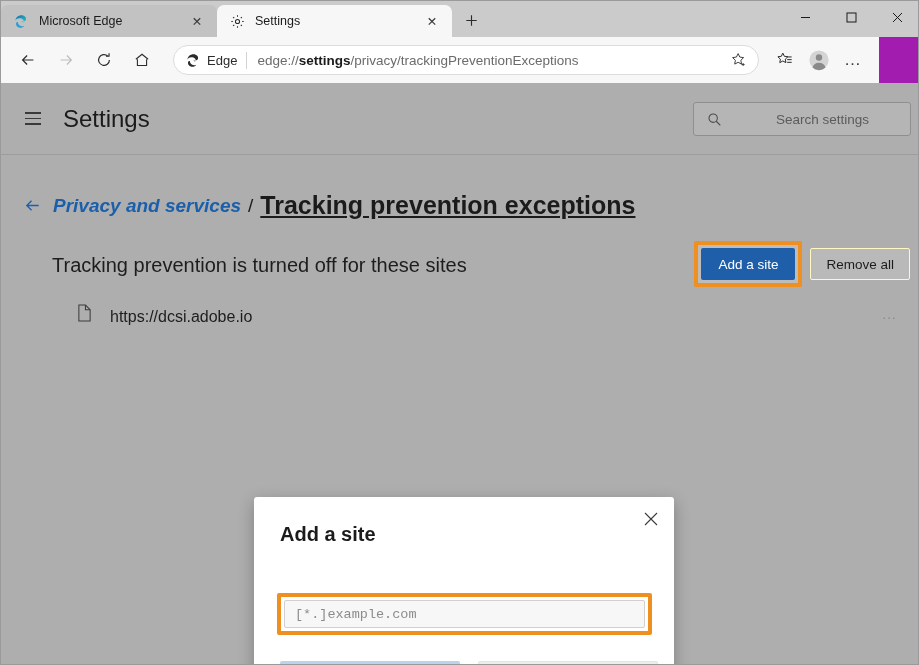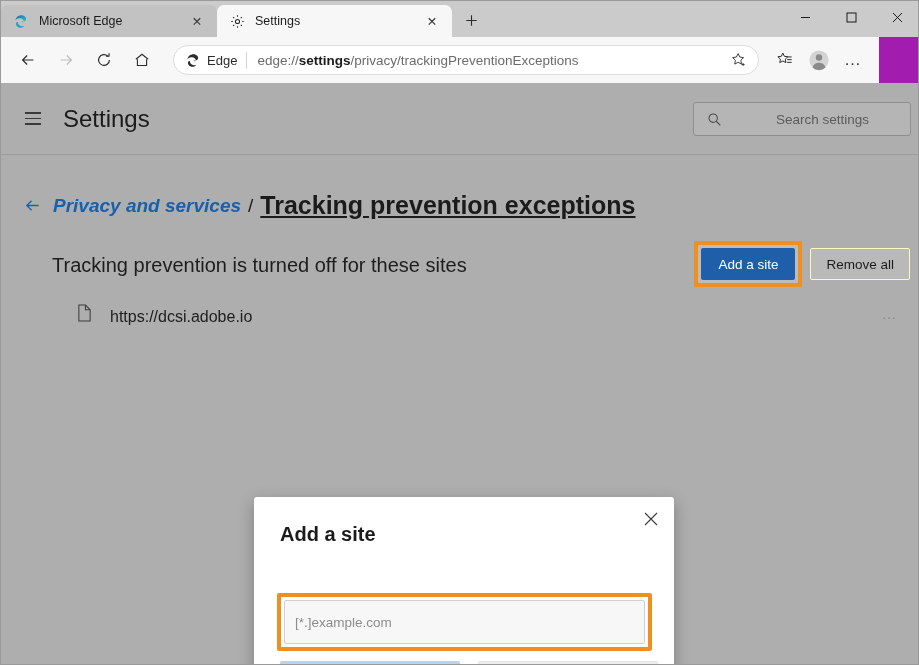--- a/index.html
+++ b/index.html
@@ -258,27 +258,27 @@
   }
   .dlg-inputhl {
     position: absolute; left: 23px; top: 96px;
     width: 375px;
     border: 4px solid #ef8f1f;
     border-radius: 2px;
     padding: 3px;
     background: #ffffff;
   }
   .dlg-input {
-    width: 100%; height: 44px;
+    width: 100%; height: 28px;
     background: #f7f7f7;
     border: 1px solid #d0d0d0;
     border-radius: 2px;
     font-size: 13.5px; color: #7a7a7a;
     padding: 8px 10px;
-    font-family: Liberation Sans, sans-serif;
+    font-family: Liberation Mono, monospace;
   }
   .dlg-input::placeholder { color: #8c8c8c; opacity: 1; }
   .dlg-actions {
     position: absolute; left: 26px; top: 164px;
     display: flex; gap: 18px;
   }
   .btn-add {
     width: 180px; height: 32px;
     background: #b9d4ef; color: #ffffff;
     border: none; border-radius: 2px;

